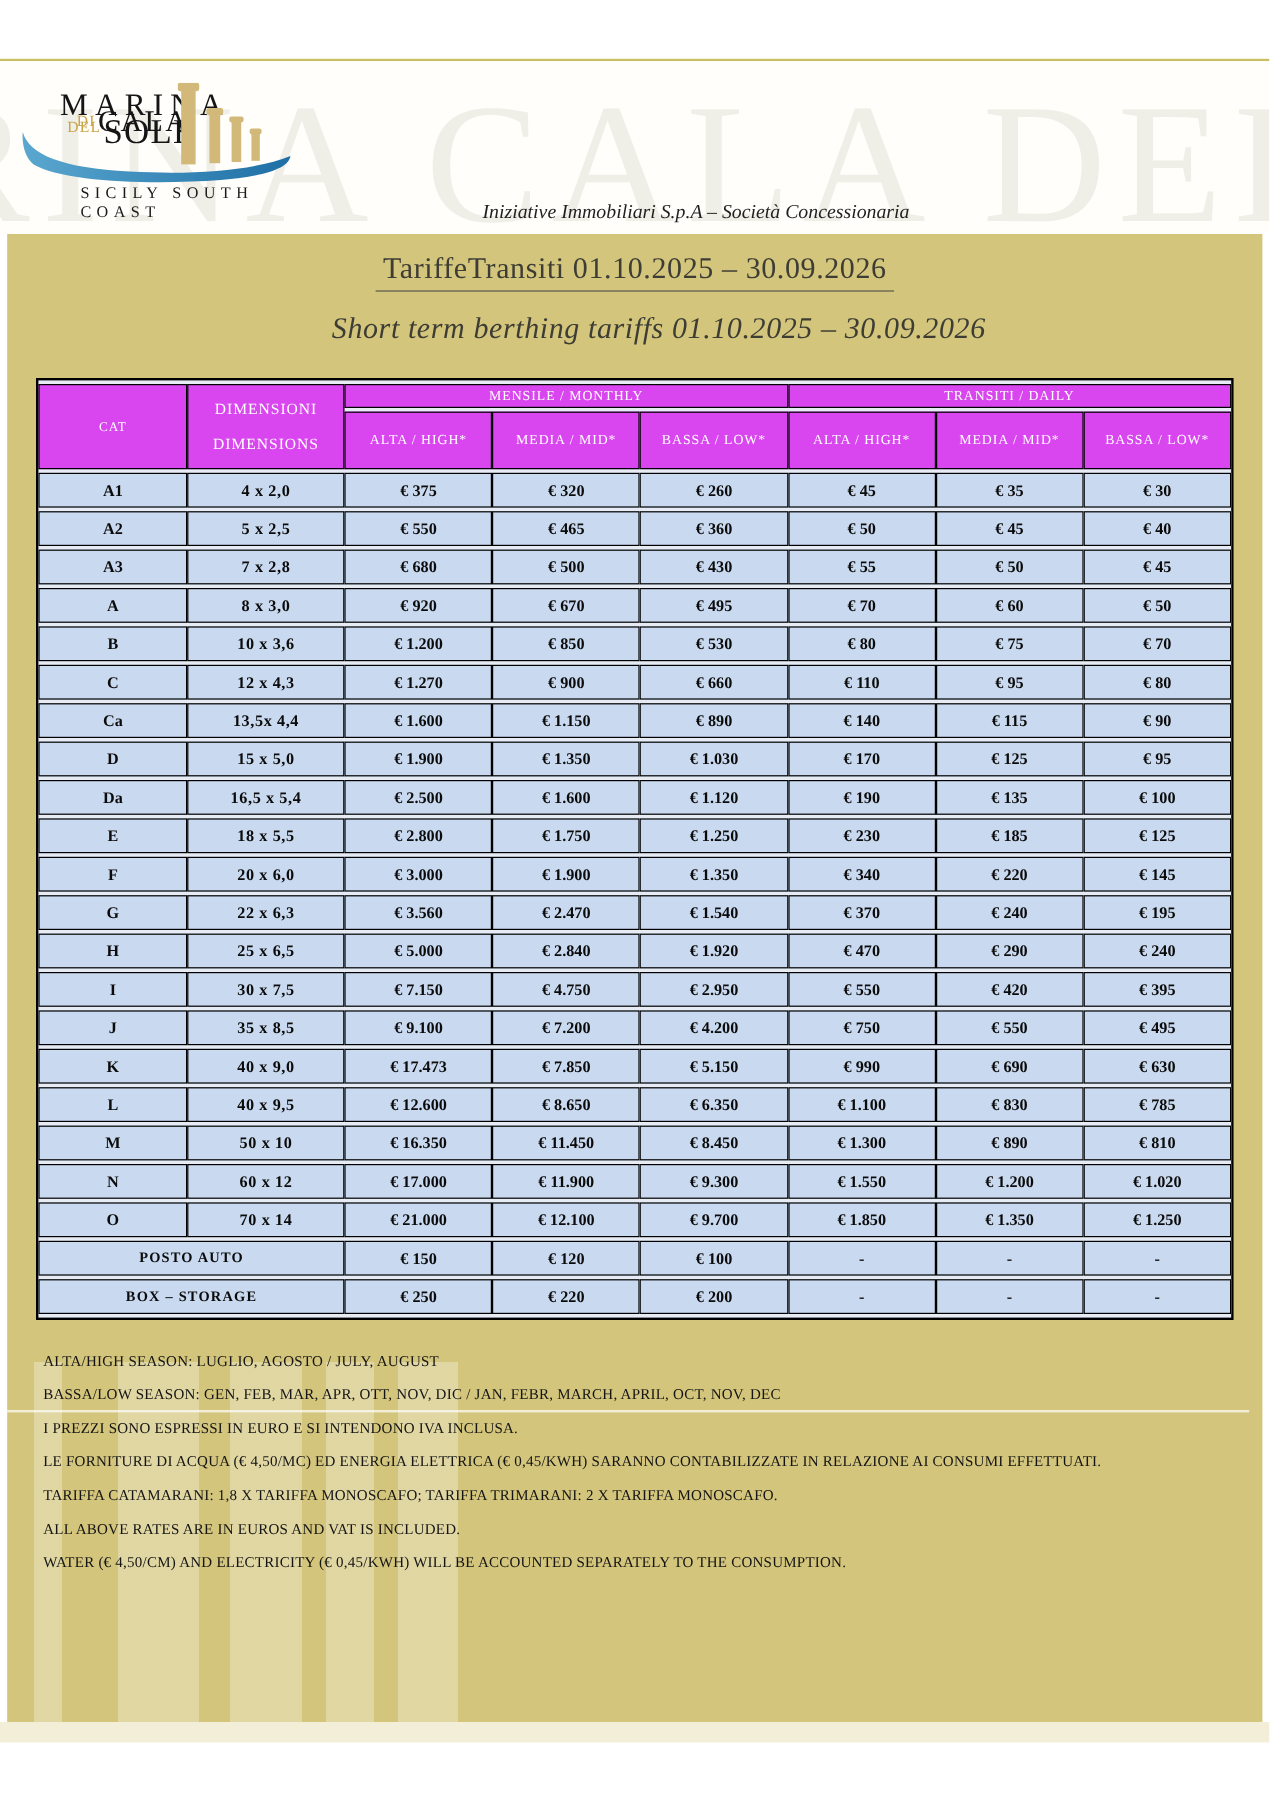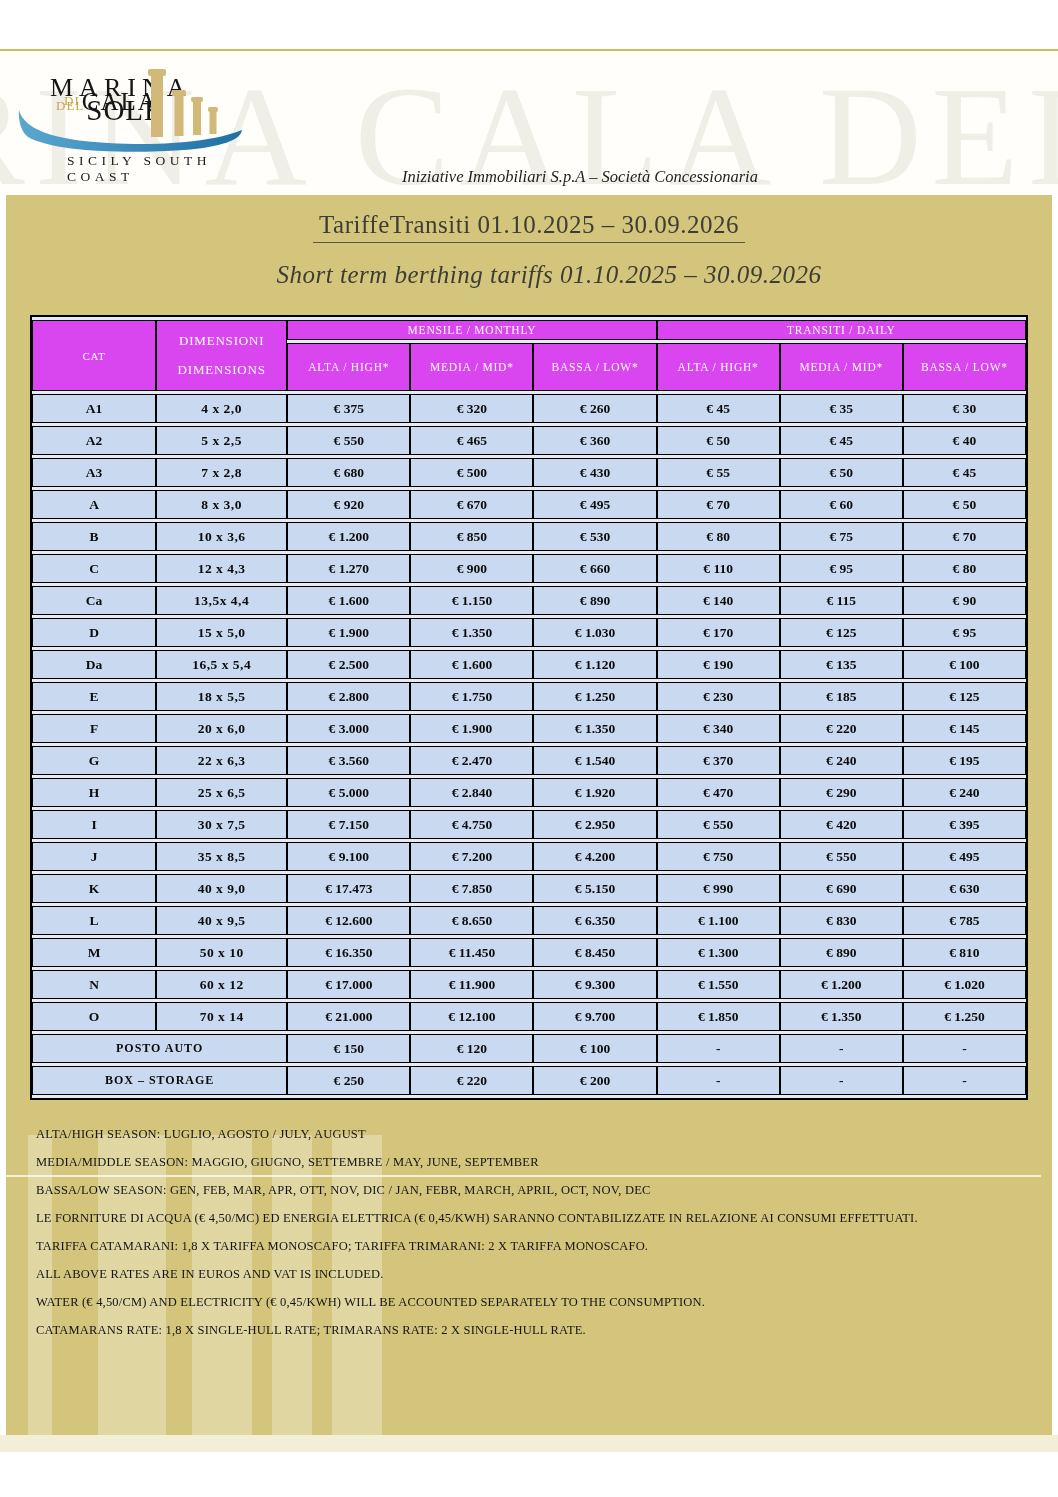--- a/index.html
+++ b/index.html
@@ -372,24 +372,23 @@
               <td class="price-cell">-</td>
               <td class="price-cell">-</td>
               <td class="price-cell">-</td>
             </tr>
           </tbody>
       </table>
     </div>
 
     <div class="notes" id="notes">
         <div class="note-line">ALTA/HIGH SEASON: LUGLIO, AGOSTO / JULY, AUGUST</div>
-        <div class="note-line">MEDIA/MIDDLE SEASON: MAGGIO, GIUGNO, SETTEMBRE / MAY, JUNE, SEPTEMBER</div>
         <div class="note-line">BASSA/LOW SEASON: GEN, FEB, MAR, APR, OTT, NOV, DIC / JAN, FEBR, MARCH, APRIL, OCT, NOV, DEC</div>
+        <div class="note-line">I PREZZI SONO ESPRESSI IN EURO E SI INTENDONO IVA INCLUSA.</div>
         <div class="note-line">LE FORNITURE DI ACQUA (€ 4,50/MC) ED ENERGIA ELETTRICA (€ 0,45/KWH) SARANNO CONTABILIZZATE IN RELAZIONE AI CONSUMI EFFETTUATI.</div>
         <div class="note-line">TARIFFA CATAMARANI: 1,8 X TARIFFA MONOSCAFO; TARIFFA TRIMARANI: 2 X TARIFFA MONOSCAFO.</div>
         <div class="note-line">ALL ABOVE RATES ARE IN EUROS AND VAT IS INCLUDED.</div>
         <div class="note-line">WATER (€ 4,50/CM) AND ELECTRICITY (€ 0,45/KWH) WILL BE ACCOUNTED SEPARATELY TO THE CONSUMPTION.</div>
-        <div class="note-line">CATAMARANS RATE: 1,8 X SINGLE-HULL RATE; TRIMARANS RATE: 2 X SINGLE-HULL RATE.</div>
       </div>
   </div>
 
   <div class="cream-band"></div>
 </div>
 
 </body></html>

